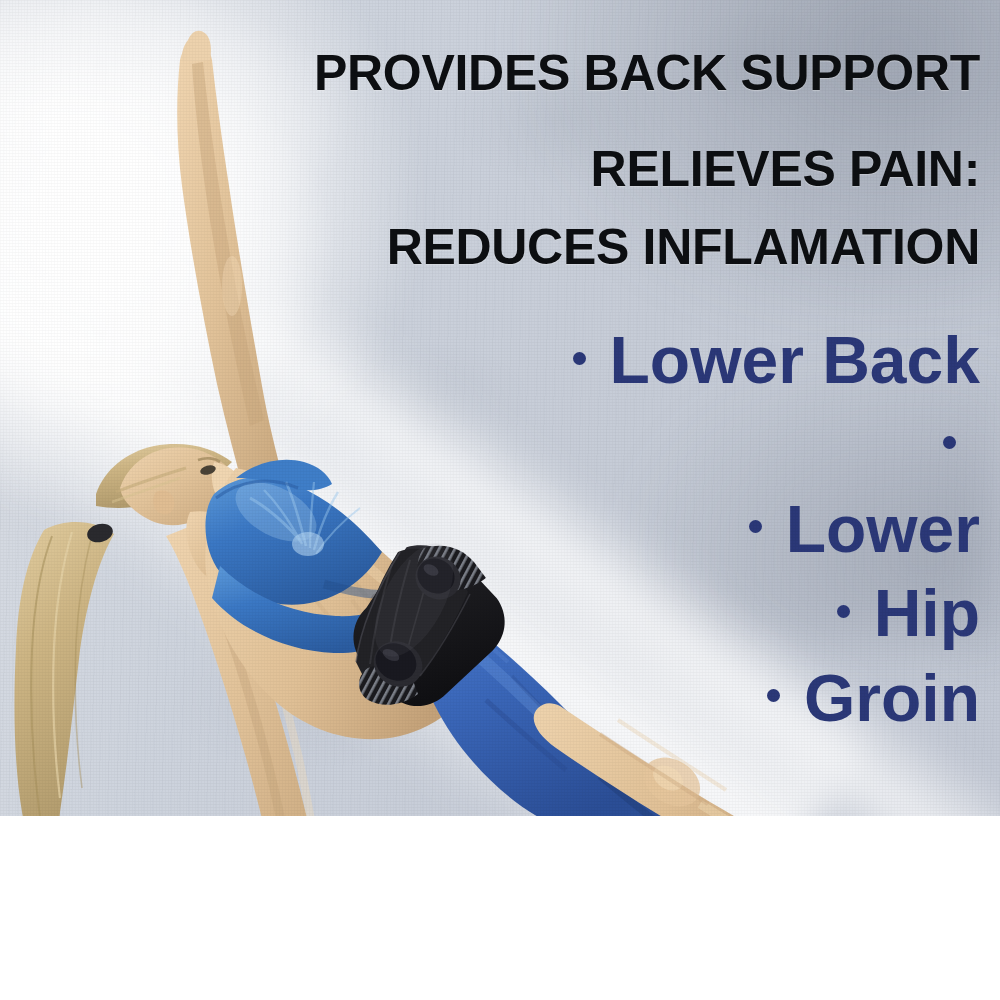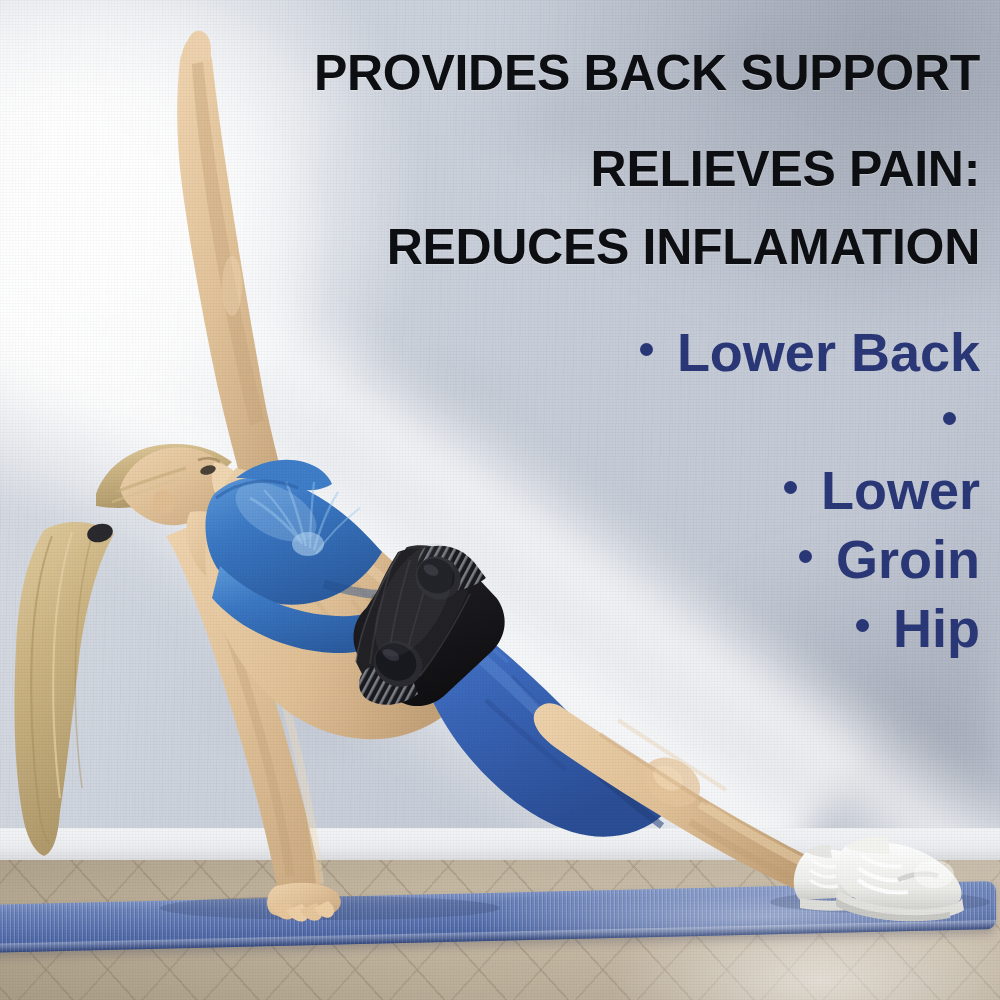--- a/index.html
+++ b/index.html
@@ -9,21 +9,21 @@
     background: #ffffff;
   }
   body {
     font-family: "Liberation Sans", sans-serif;
   }
 
   
   .canvas {
     position: relative;
     width: 1000px;
-    height: 1000px;
+    height: 816px;
     overflow: hidden;
     background: #cfd4dd;
   }
 
   
   .wall {
     position: absolute;
     left: 0; top: 0;
     width: 1000px;
     height: 862px;
@@ -213,21 +213,21 @@
 
   .bullets {
     list-style: none;
     margin: 0;
     padding: 0;
     text-align: right;
   }
   .bullets li {
     font-family: "Liberation Sans", sans-serif;
     font-weight: bold;
-    font-size: 54px;
+    font-size: 66px;
     line-height: 1.28;
     color: #2b3878;
     white-space: nowrap;
   }
   .bullet-dot {
     display: inline-block;
     width: 13px; height: 13px;
     border-radius: 50%;
     background: #2b3878;
     vertical-align: 0.28em;
@@ -602,19 +602,19 @@
 
   <div class="copy">
     <h1 class="headline l1">PROVIDES BACK SUPPORT</h1>
     <h1 class="headline l3">RELIEVES PAIN:</h1>
     <h1 class="headline l2">REDUCES INFLAMATION</h1>
 
     <ul class="bullets">
       <li><span class="bullet-dot"></span><span>Lower Back</span></li>
       <li><span class="bullet-dot"></span></li>
       <li><span class="bullet-dot"></span><span>Lower</span></li>
+      <li><span class="bullet-dot"></span><span>Hip</span></li>
       <li><span class="bullet-dot"></span><span>Groin</span></li>
-      <li><span class="bullet-dot"></span><span>Hip</span></li>
     </ul>
   </div>
 
   <div class="grain"></div>
 </div>
 
 </body></html>

